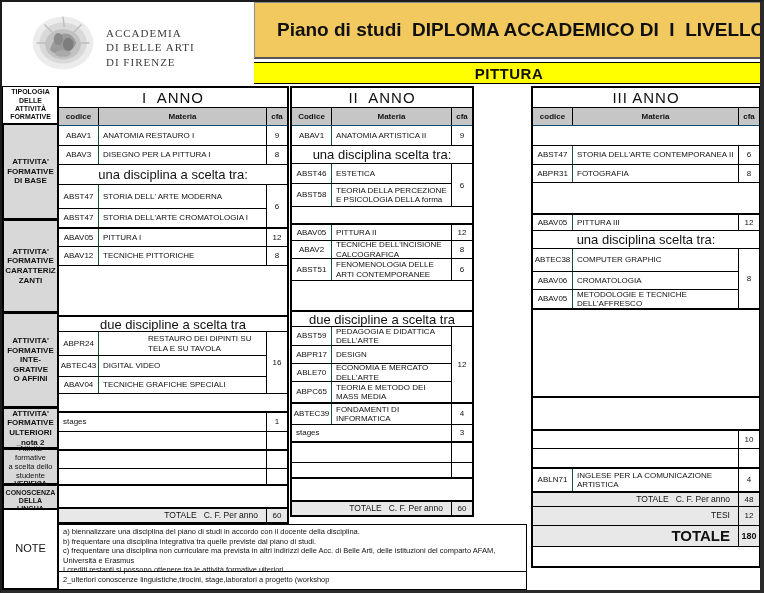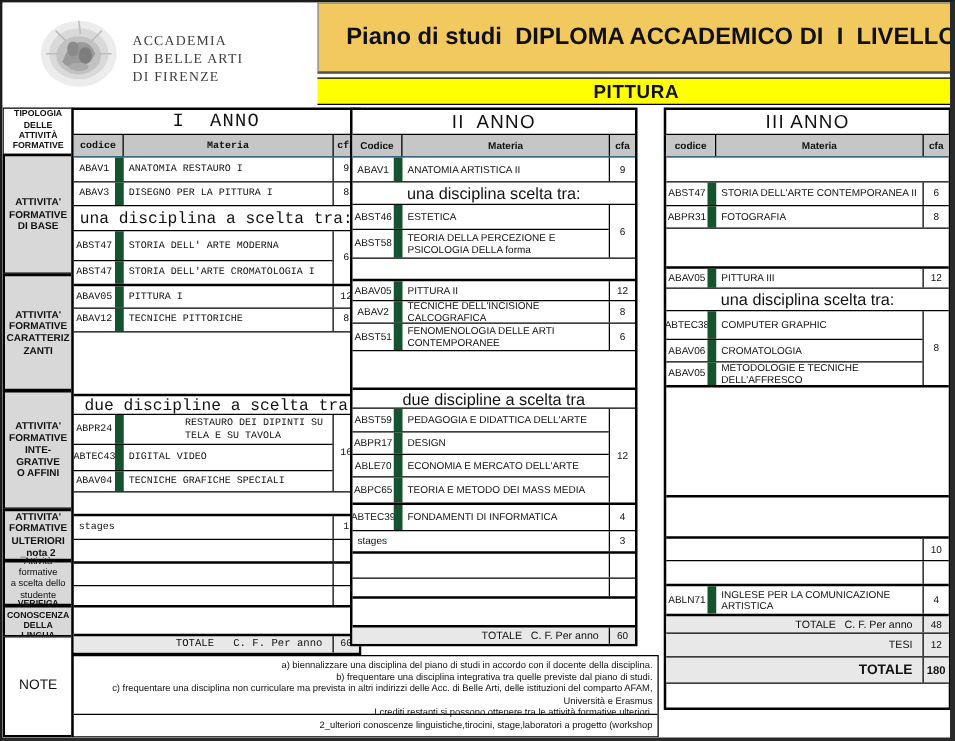--- a/index.html
+++ b/index.html
@@ -23,54 +23,54 @@
   
   .sb{left:0;width:57px;background:#d8d8d8;border:2px solid #000;display:flex;align-items:center;
     justify-content:center;text-align:center;font-weight:bold;font-size:8px;line-height:1.2;
     white-space:pre-line;padding:1px;}
   .sb.head{background:#fff;border-width:1px;font-size:7px;}
   .sb.plain{font-weight:normal;font-size:7.5px;}
   .sb.note{background:#fff;font-weight:normal;font-size:11px;border-width:1px 2px 2px 2px;}
 
   
   .yearcol{top:84px;background:#fff;border:2px solid #000;}
-  #y0{left:55px;width:232px;font-family:Liberation Mono, monospace;} #y1{left:278px;width:230px;} #y2{left:529px;width:230px;}
+  #y0{left:55px;width:232px;} #y1{left:288px;width:184px;} #y2{left:529px;width:230px;}
   .yr-head{height:19px;border-bottom:1px solid #000;display:flex;align-items:center;justify-content:center;
     font-size:15px;letter-spacing:1px;white-space:pre;}
   .col-head{display:grid;grid-template-columns:40px 1fr 20px;height:17px;background:#c6c6c6;
     border-bottom:1px solid #0c4a6e;font-size:8px;font-weight:bold;}
   .col-head .ch{display:flex;align-items:center;justify-content:center;}
   .col-head .ch.b{border-right:1px solid #000;}
 
   .rows{display:flex;flex-direction:column;}
   .row{border-top:1px solid #000;box-sizing:border-box;}
   .rows .row:first-child{border-top:none;}
   .row.tb{border-top-width:2px;}
   .row.c3{display:grid;grid-template-columns:40px 1fr 20px;}
   .row.c2r{display:grid;grid-template-columns:1fr 20px;}
   .row.choice{display:flex;align-items:center;justify-content:center;font-size:13px;}
   .row.grp{display:flex;}
   .grp-left{flex:1;display:flex;flex-direction:column;}
   .grp-left .sub{display:grid;grid-template-columns:40px 1fr;box-sizing:border-box;}
   .grp-left .sub.ib{border-top:1px solid #000;}
   .cell{display:flex;align-items:center;font-size:8px;padding:1px 2px;overflow:hidden;line-height:1.15;}
-  .cell.code{justify-content:center;border-right:7px solid #14532d;}
+  .cell.code{justify-content:center;border-right:1px solid #14532d;}
   .cell.name{border-right:1px solid #000;padding-left:4px;}
   .cell.gname{border-right:none;padding-left:4px;}
   .cell.cfa{justify-content:center;padding:0;}
   .gcfa{width:20px;border-left:1px solid #000;display:flex;align-items:center;justify-content:center;font-size:8px;}
   .cell.sname{padding-left:4px;border-right:1px solid #000;}
   .row.total{background:#e8e8e8;}
   .cell.tlabel{justify-content:flex-end;padding-right:8px;font-size:8.5px;white-space:pre;border-right:1px solid #000;}
   .row.gtotal{background:#e8e8e8;}
-  .row.gtotal .tlabel{font-weight:bold;font-size:11px;}
+  .row.gtotal .tlabel{font-weight:bold;font-size:15px;}
   .row.gtotal .cfa{font-weight:bold;font-size:9px;}
 
   
-  .notes{left:55px;top:522px;width:470px;height:66px;border:1px solid #000;border-left:2px solid #000;background:#fff;text-align:right;}
+  .notes{left:55px;top:522px;width:470px;height:66px;border:1px solid #000;border-left:2px solid #000;background:#fff;}
   .notes-main{height:47px;border-bottom:1px solid #000;padding:2px 4px;box-sizing:border-box;}
   .notes-main div{font-size:7.5px;line-height:1.28;}
   .notes-footer{padding:3px 4px;font-size:7.5px;}
 </style>
 </head>
 <body>
 
 <div class="page">
 
   <div class="abs logo-block">

